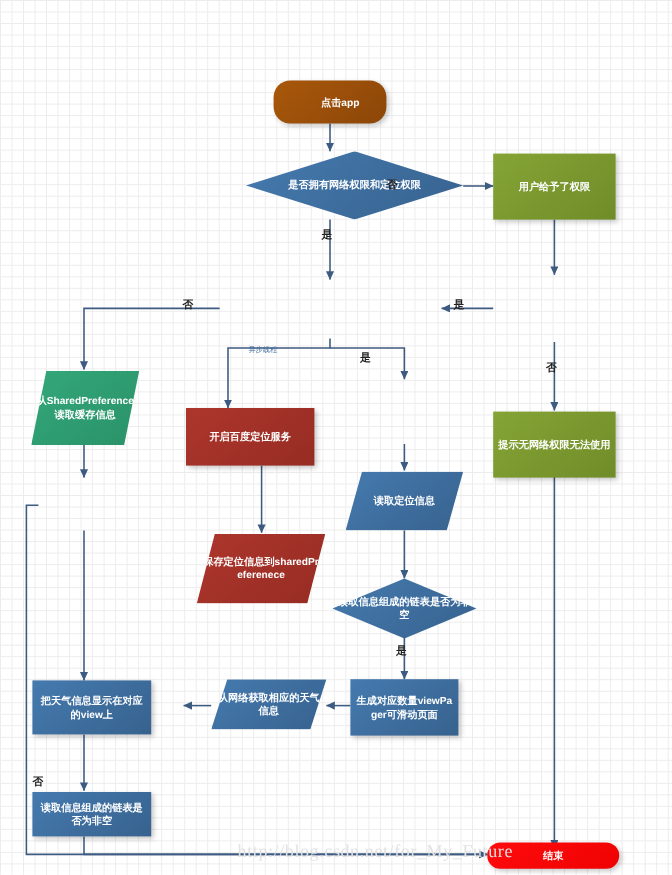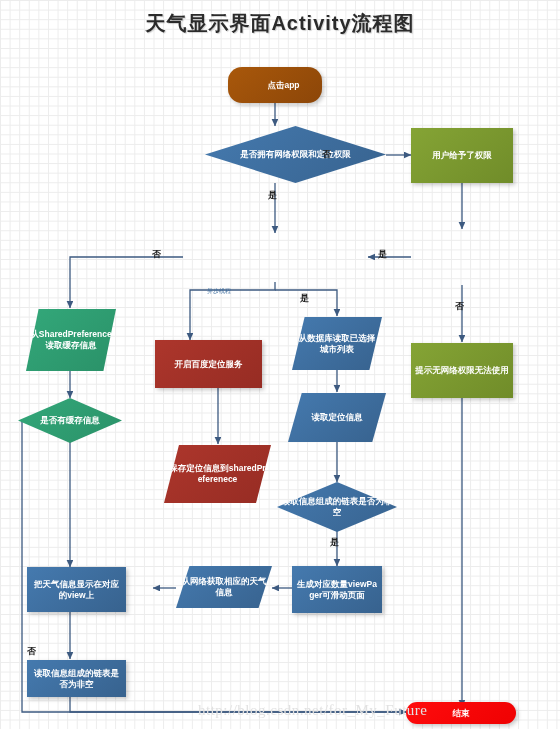--- a/index.html
+++ b/index.html
@@ -84,21 +84,20 @@
     color:#e2e2e2;
     letter-spacing:0.5px;
     white-space:nowrap;
   }
 </style>
 </head>
 <body>
 
 <div id="canvas">
 
-  <div class="title">天气显示界面Activity流程图</div>
 
   <svg id="svg-edges" viewBox="0 0 560 729">
     <defs>
       <marker id="arrow" markerWidth="7" markerHeight="7" refX="5.4" refY="2.6" orient="auto">
         <path d="M0,0 L5.6,2.6 L0,5.2 z" fill="#3d5a80"></path>
       </marker>
     </defs>
     <g stroke="#3d5a80" stroke-width="1.3" fill="none" marker-end="url(#arrow)">
 
       <path d="M275,103 L275,126"></path>
@@ -160,35 +159,29 @@
 
   <div class="node shape-rect c-green" style="left:411px;top:343px;width:102px;height:55px;">
     <span class="lbl">提示无网络权限无法使用</span>
   </div>
 
 
   <div class="node shape-para c-teal" style="left:26px;top:309px;width:90px;height:62px;">
     <span class="lbl">从SharedPreference读取缓存信息</span>
   </div>
 
-  <div class="node shape-diamond c-teal" style="left:18px;top:398px;width:104px;height:45px;">
-    <span class="lbl">是否有缓存信息</span>
-  </div>
 
   <div class="node shape-rect c-red" style="left:155px;top:340px;width:107px;height:48px;">
     <span class="lbl">开启百度定位服务</span>
   </div>
 
   <div class="node shape-para c-red" style="left:164px;top:445px;width:107px;height:58px;align-items:center;">
     <span class="lbl">保存定位信息到sharedPreferenece</span>
   </div>
 
-  <div class="node shape-para c-blue" style="left:292px;top:317px;width:90px;height:53px;">
-    <span class="lbl">从数据库读取已选择城市列表</span>
-  </div>
 
   <div class="node shape-para c-blue" style="left:288px;top:393px;width:98px;height:49px;">
     <span class="lbl">读取定位信息</span>
   </div>
 
   <div class="node shape-diamond c-blue" style="left:277px;top:482px;width:120px;height:50px;">
     <span class="lbl">读取信息组成的链表是否为非空</span>
   </div>
 
   <div class="node shape-rect c-blue" style="left:292px;top:566px;width:90px;height:47px;">

